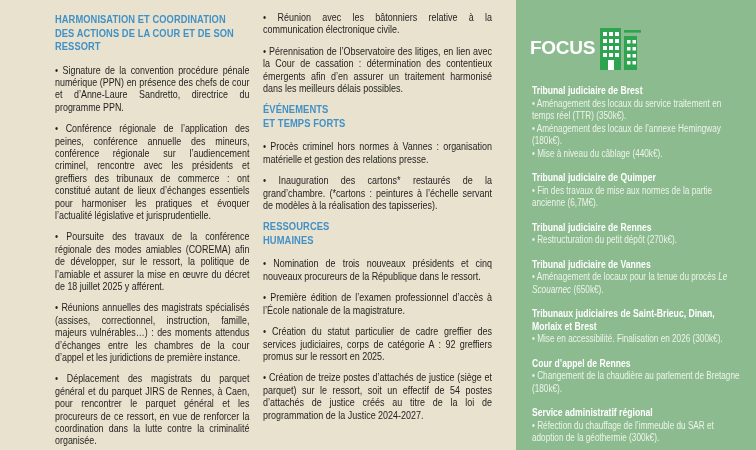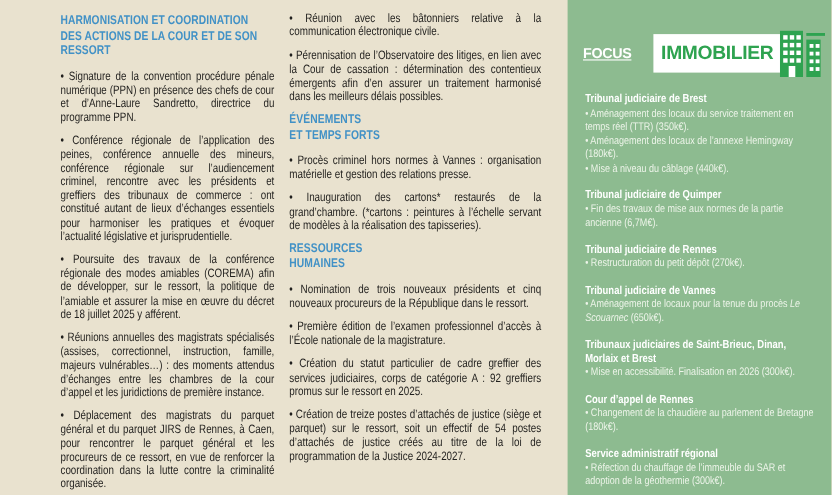--- a/index.html
+++ b/index.html
@@ -26,22 +26,22 @@
 
   #focus {
     position:absolute; left:516px; top:0; width:240px; height:450px;
     background:#8dbb90;
   }
   .focus-header {
     position:absolute; top:26px; left:14px;
     display:flex; align-items:center;
   }
   .focus-word {
-    color:#ffffff; font-weight:bold; font-size:13px;
-    letter-spacing:-0.3px; margin-right:20px;text-decoration:underline;
+    color:#ffffff; font-weight:bold; font-size:19px;
+    letter-spacing:-0.3px; margin-right:6px;
   }
   .immo-box {
     background:#ffffff; height:35px; padding:0 7px;
     display:flex; align-items:center;
   }
   .immo-word {
     color:#2ea350; font-weight:bold; font-size:17.5px;
     letter-spacing:-0.3px;
   }
   .building { margin-left:-1px; display:block; }
@@ -85,23 +85,20 @@
 HUMAINES</h2>
   <p class="body">• Nomination de trois nouveaux présidents et cinq nouveaux procureurs de la République dans le ressort.</p>
   <p class="body">• Première édition de l’examen professionnel d’accès à l’École nationale de la magistrature.</p>
   <p class="body">• Création du statut particulier de cadre greffier des services judiciaires, corps de catégorie A : 92 greffiers promus sur le ressort en 2025.</p>
   <p class="body">• Création de treize postes d’attachés de justice (siège et parquet) sur le ressort, soit un effectif de 54 postes d’attachés de justice créés au titre de la loi de programmation de la Justice 2024-2027.</p>
 </div>
 
 <div id="focus">
   <div class="focus-header">
     <span class="focus-word">FOCUS</span>
-    <span class="immo-box">
-      <span class="immo-word">IMMOBILIER</span>
-    </span>
     <svg class="building" width="41" height="44" viewBox="0 0 41 44">
       <rect x="24" y="4" width="17" height="2.6" fill="#2ea350"></rect>
       <rect x="0" y="2" width="21" height="42" fill="#2ea350"></rect>
       <g fill="#ffffff">
         <rect x="3" y="6" width="4" height="4"></rect>
           <rect x="9" y="6" width="4" height="4"></rect>
           <rect x="15" y="6" width="4" height="4"></rect>
         <rect x="3" y="13" width="4" height="4"></rect>
           <rect x="9" y="13" width="4" height="4"></rect>
           <rect x="15" y="13" width="4" height="4"></rect>

